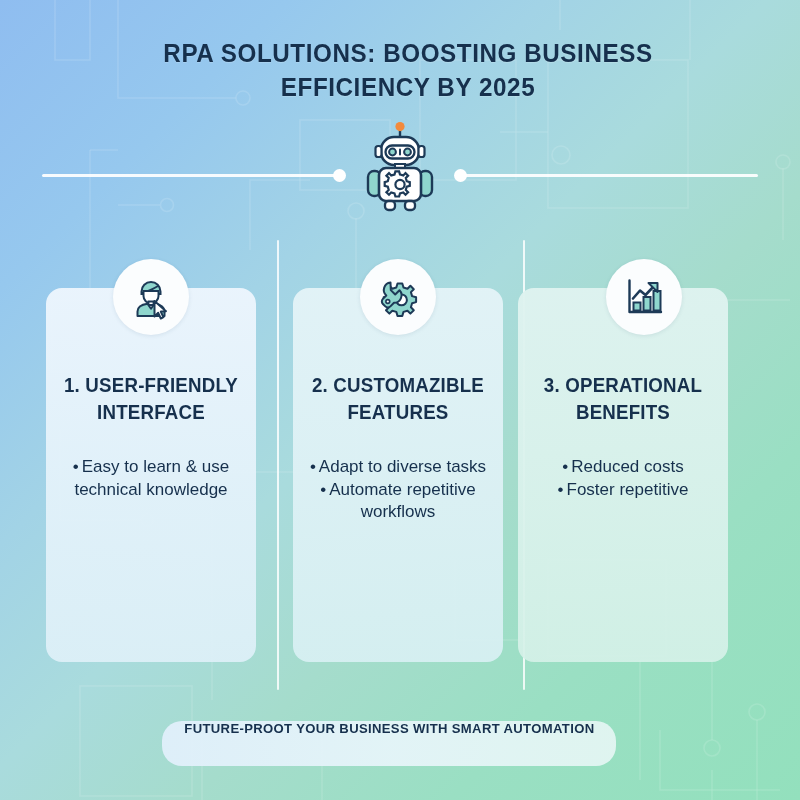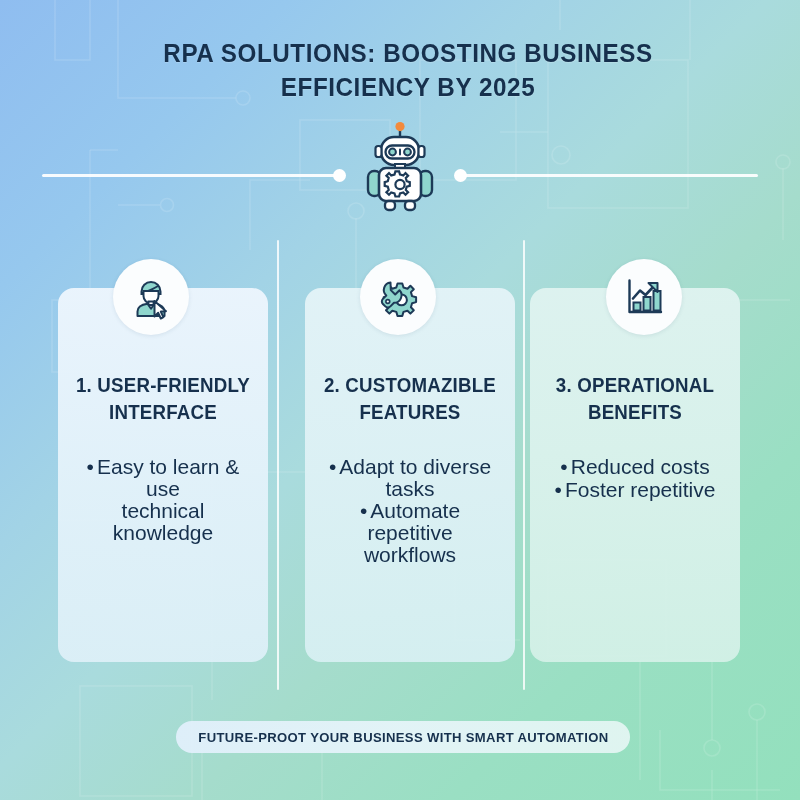--- a/index.html
+++ b/index.html
@@ -94,40 +94,39 @@
     left:0; right:0;
     top:288px;
   }
   .card {
     position:absolute;
     top:0;
     width:210px; height:374px;
     border-radius:16px;
     padding:84px 12px 0;
     text-align:center;
-    margin-left:12px;
   }
   .card.c1 { left:46px;  background:linear-gradient(180deg, rgba(236,245,253,.97) 0%, rgba(227,242,250,.95) 55%, rgba(222,240,248,.93) 100%); }
   .card.c2 { left:293px; background:linear-gradient(180deg, rgba(227,243,247,.97) 0%, rgba(221,241,245,.95) 55%, rgba(216,240,243,.93) 100%); }
   .card.c3 { left:518px; background:linear-gradient(180deg, rgba(223,243,240,.96) 0%, rgba(218,242,236,.94) 55%, rgba(213,241,232,.92) 100%); }
 
   .card-title {
     font-weight:bold;
     font-size:19.5px;
     line-height:27px;
     letter-spacing:.2px;
     color:#16304d;
     transform:scaleX(.96);
   }
   .card-bullets {
     margin-top:30px;
     list-style:none;
   }
   .card-bullets li {
-    font-size:21px;
+    font-size:17px;
     line-height:21.5px;
     color:#16304d;
     margin-bottom:1px;
   }
   .card-bullets li .b { margin-right:3px; }
 
   
   .badge {
     position:absolute;
     width:76px; height:76px;
@@ -136,25 +135,25 @@
     display:flex; align-items:center; justify-content:center;
     box-shadow:0 1px 4px rgba(30,70,95,.10);
   }
   .badge.b1 { left:113px; top:259px; }
   .badge.b2 { left:360px; top:259px; }
   .badge.b3 { left:606px; top:259px; }
 
   
   .footer-pill {
     position:absolute;
-    left:176px; top:721px;
-    width:454px; height:32px;
+    left:162px; top:721px;
+    width:454px; height:45px;
     border-radius:20px;
     background:linear-gradient(90deg, rgba(226,240,252,.93) 0%, rgba(231,245,250,.93) 50%, rgba(228,246,243,.93) 100%);
-    display:flex; align-items:center; justify-content:center;
+    display:flex; justify-content:center;
   }
   .footer-text {
     font-weight:bold;
     font-size:13.5px;
     letter-spacing:.35px;
     color:#16304d;
     transform:scaleX(.97);
   }
 </style>
 </head>

